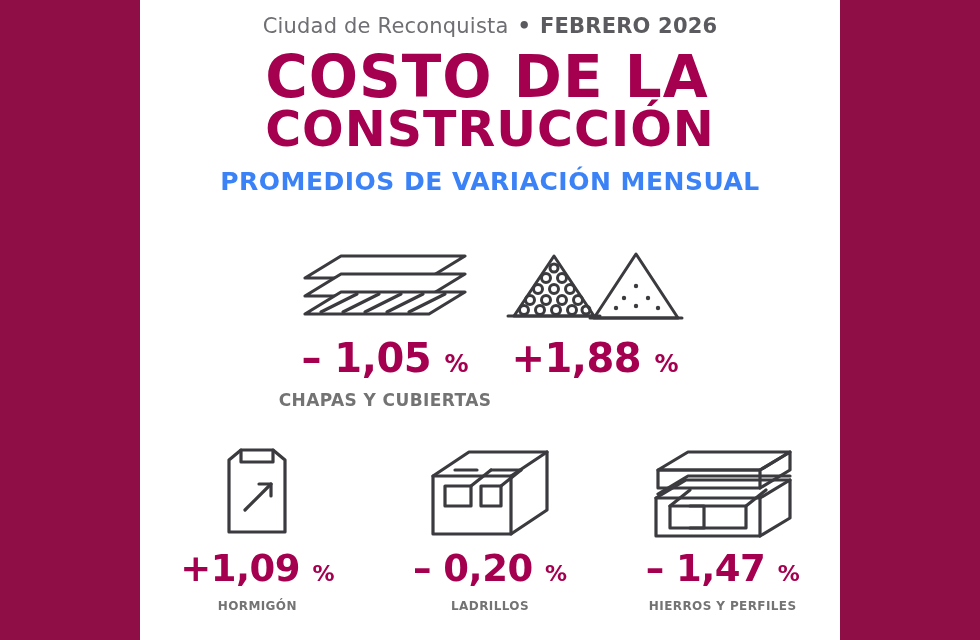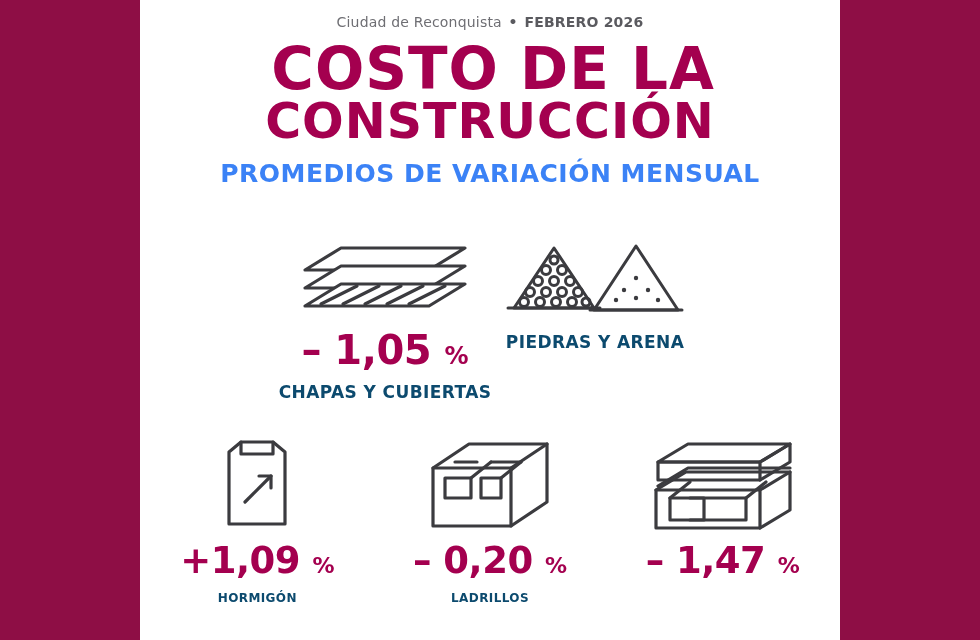--- a/index.html
+++ b/index.html
@@ -31,21 +31,21 @@
     background: #FFFFFF;
     box-sizing: border-box;
     padding: 10px 28px 0 28px;
     display: flex;
     flex-direction: column;
     align-items: center;
   }
 
   .kicker {
     margin-top: 4px;
-    font-size: 14px;
+    font-size: 21px;
     letter-spacing: 0.2px;
     color: #6E6E73;
     font-family: "DejaVu Sans", sans-serif;
     text-align: center;
     white-space: nowrap;
   }
   .kicker .kicker-strong {
     font-weight: bold;
     color: #5A5A5F;
   }
@@ -56,21 +56,21 @@
   }
 
   .title {
     margin-top: 12px;
     color: #A4004F;
     font-family: "DejaVu Sans", sans-serif;
     font-weight: bold;
     font-size: 58px;
     line-height: 0.96;
     letter-spacing: 1px;
-    text-align: right;
+    text-align: left;
     text-transform: uppercase;
   }
   .title .line2 {
     display: block;
     font-size: 49px;
   }
 
   .subtitle {
     margin-top: 14px;
     color: #3b82f6;
@@ -122,21 +122,21 @@
     white-space: nowrap;
     line-height: 1;
   }
   .value .pct {
     font-size: 24px;
     letter-spacing: 0;
   }
 
   .label {
     margin-top: 12px;
-    color: #0c4a6e;
+    color: #737373;
     font-family: "DejaVu Sans", sans-serif;
     font-weight: bold;
     font-size: 17px;
     letter-spacing: 0.4px;
     text-transform: uppercase;
     text-align: center;
     white-space: nowrap;
   }
 
   .row-bottom .value {
@@ -211,21 +211,24 @@
             <path d="M92 72 L134 8 L176 72 Z"></path>
             <circle cx="134" cy="40" r="2.2" fill="#3B3B3F" stroke="none"></circle>
             <circle cx="122" cy="52" r="2.2" fill="#3B3B3F" stroke="none"></circle>
             <circle cx="146" cy="52" r="2.2" fill="#3B3B3F" stroke="none"></circle>
             <circle cx="134" cy="60" r="2.2" fill="#3B3B3F" stroke="none"></circle>
             <circle cx="114" cy="62" r="2.2" fill="#3B3B3F" stroke="none"></circle>
             <circle cx="156" cy="62" r="2.2" fill="#3B3B3F" stroke="none"></circle>
             <path d="M88 72 L180 72"></path>
           </svg>
         </div>
-        <div class="label">PIEDRAS Y ARENA</div>
+        <div class="value">
+          <span>+1,88</span>
+          <span class="pct">%</span>
+        </div>
       </div>
 
     </div>
 
     <div class="row row-bottom">
 
       <div class="item">
         <div class="icon-wrap">
           <svg width="100" height="96" viewBox="0 0 100 96" fill="none" stroke="#3B3B3F" stroke-width="3.2" stroke-linejoin="round" stroke-linecap="round">
             <path d="M22 16 L34 6 L66 6 L78 16 L78 88 L22 88 Z"></path>
@@ -272,18 +275,19 @@
             <path d="M8 50 L38 32 L142 32"></path>
             <path d="M22 58 L98 58 L98 80 L22 80 Z"></path>
             <path d="M42 58 L56 58 L56 80 L42 80"></path>
             <path d="M98 58 L118 42 M22 58 L42 42"></path>
           </svg>
         </div>
         <div class="value">
           <span>– 1,47</span>
           <span class="pct">%</span>
         </div>
+        <div class="label">HIERROS Y PERFILES</div>
       </div>
 
     </div>
 
   </div>
 </div>
 
 </body></html>

